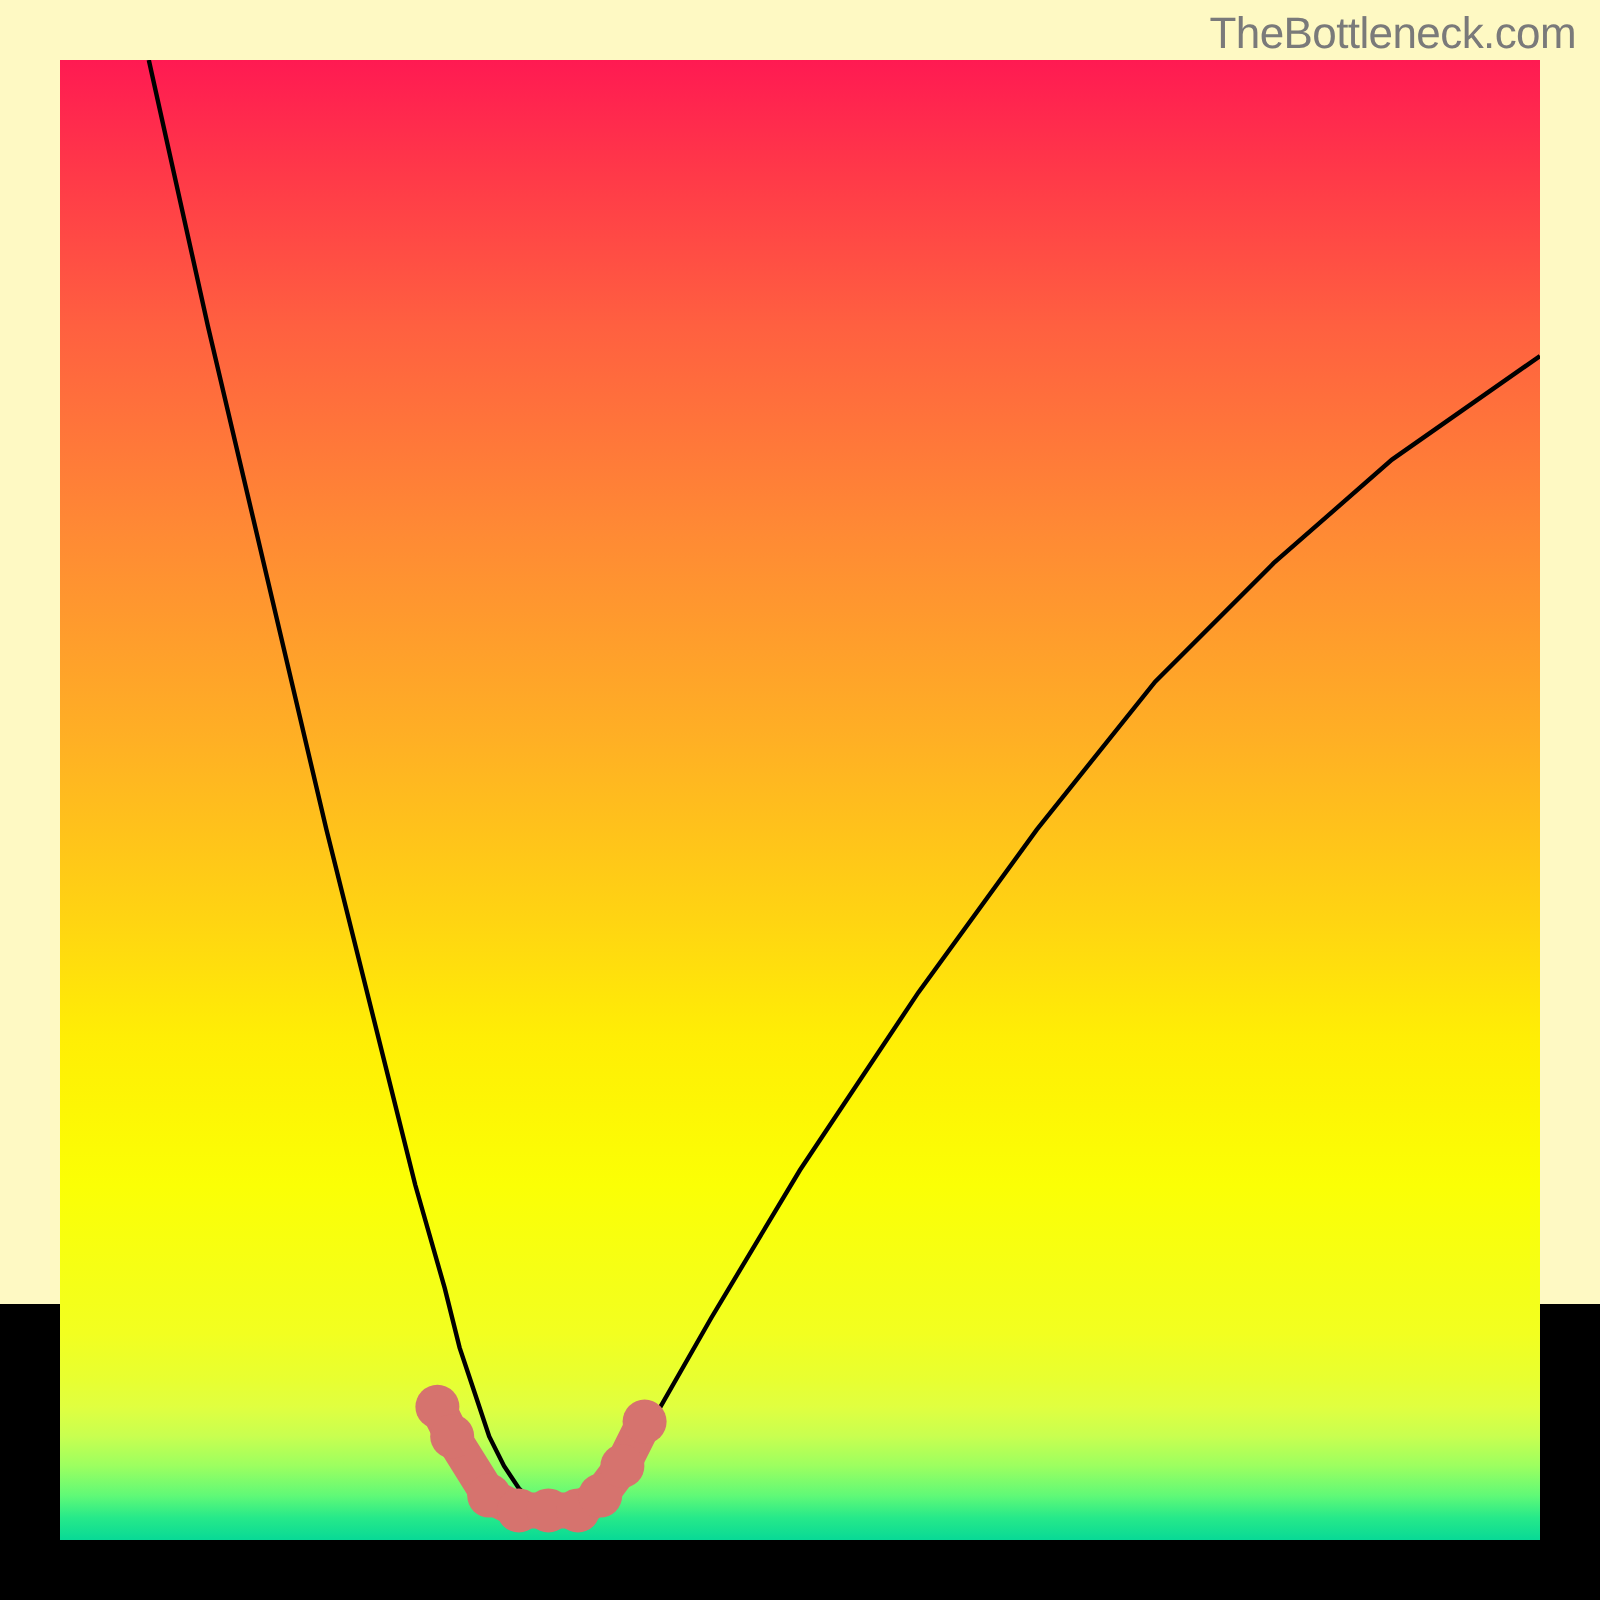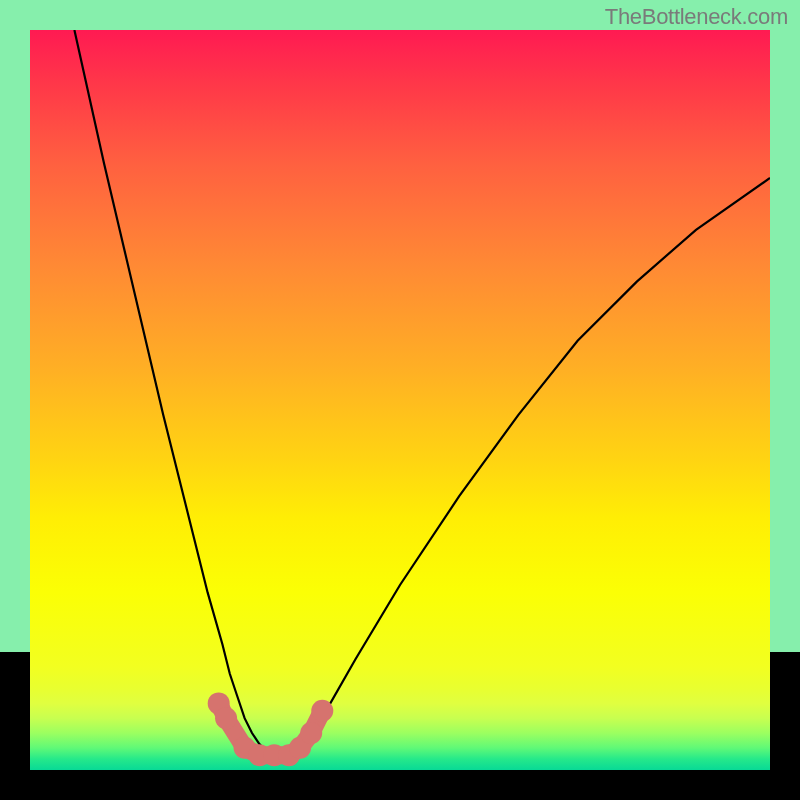--- a/index.html
+++ b/index.html
@@ -8,21 +8,21 @@
     width: 800px;
     height: 800px;
     background: #000;
     font-family: Arial, Helvetica, sans-serif;
     overflow: hidden;
   }
   .frame {
     position: relative;
     width: 800px;
     height: 652px;
-    background: #86efac;
+    background: #fef9c3;
   }
   .watermark {
     position: absolute;
     top: 4px;
     right: 12px;
     color: #7a7a7a;
     font-size: 22px;
     font-weight: 500;
     letter-spacing: -0.3px;
     z-index: 30;

